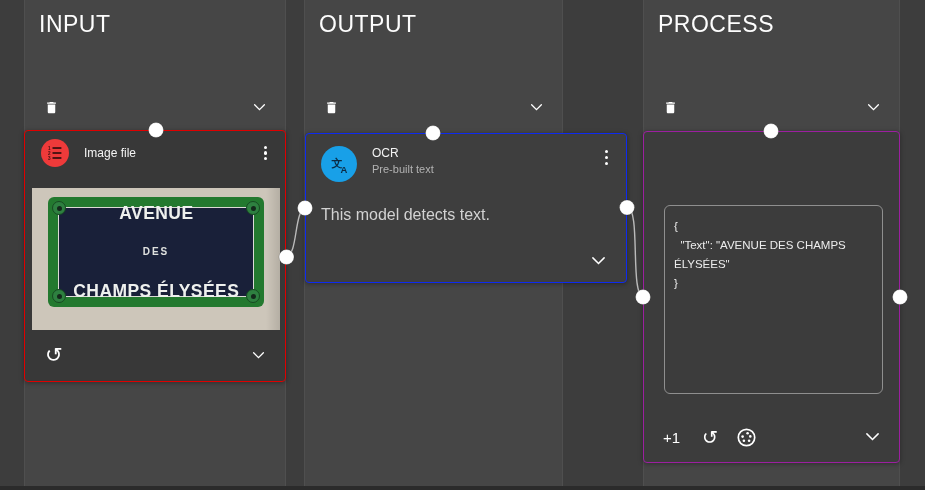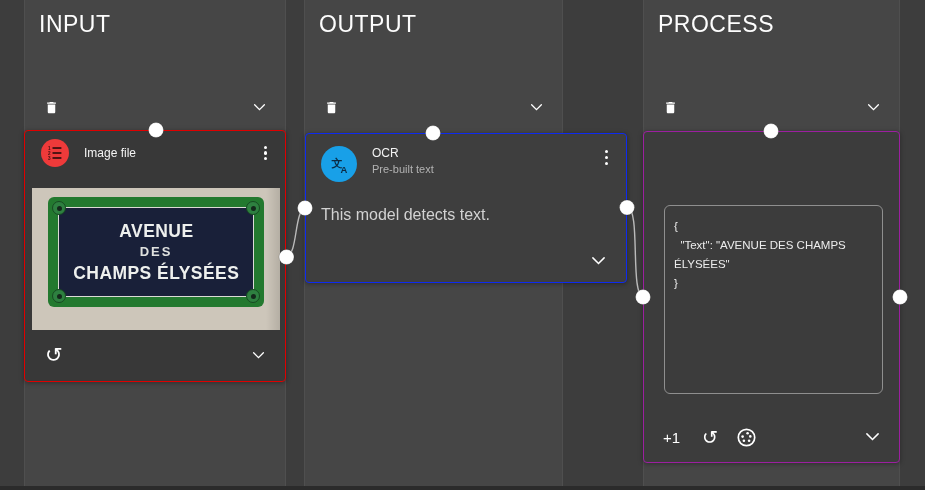--- a/index.html
+++ b/index.html
@@ -25,23 +25,23 @@
   .kebab{margin-left:auto;display:flex;flex-direction:column;align-items:center;gap:2.4px;padding:4px;cursor:pointer;}
   .kebab i{width:3.4px;height:3.4px;border-radius:50%;background:#fff;}
   
   .input-card{left:24px;top:130px;width:262px;height:252px;background:#383838;border:1.5px solid var(--input-accent,#e00000);}
   .input-card .card-header{height:56px;padding:0 14px 12px 16px;}
   .input-card .badge-circle{width:28px;height:28px;background:var(--input-icon,#ee3a3a);margin-right:15px;}
   .photo{position:absolute;top:57px;left:7px;width:248px;height:142px;background:#cdc6ba;overflow:hidden;}
   .photo .shade{position:absolute;right:0;top:0;width:14px;height:100%;background:linear-gradient(to right,rgba(0,0,0,0),rgba(0,0,0,.12));}
   .sign{position:absolute;left:16px;top:9px;width:216px;height:110px;background:#23792f;border-radius:6px;padding:10px;}
   .plate{width:100%;height:100%;background:#192039;border:1.5px solid #dbdbd6;border-radius:2px;
-         display:flex;flex-direction:column;align-items:center;justify-content:center;text-align:center;}
+         display:flex;flex-direction:column;align-items:center;justify-content:center;text-align:center;gap:20px;}
   .plate .l-big{color:#eef0ee;font-weight:700;font-size:19px;letter-spacing:.5px;transform:scaleX(.92);}
-  .plate .l-small{color:#dfe1df;font-weight:700;font-size:13px;letter-spacing:2px;margin:2px 0 3px;}
+  .plate .l-small{color:#dfe1df;font-weight:700;font-size:10px;letter-spacing:2px;margin:2px 0 3px;}
   .screw{position:absolute;width:14px;height:14px;border-radius:50%;background:#2e8040;border:1px solid #174a22;
          display:flex;align-items:center;justify-content:center;}
   .screw:after{content:"";width:5px;height:5px;border-radius:50%;background:#14291b;}
   .screw.tl{left:4px;top:4px;}.screw.tr{right:4px;top:4px;}
   .screw.bl{left:4px;bottom:4px;}.screw.br{right:4px;bottom:4px;}
   .input-bottom{position:absolute;left:0;right:0;bottom:0;height:52px;display:flex;align-items:center;justify-content:space-between;padding:0 20px;}
   .refresh-glyph{color:#fff;font-size:21px;line-height:1;cursor:pointer;font-family:"DejaVu Sans",sans-serif;}
   
   .process-card{left:305px;top:133px;width:322px;height:150px;background:#3e3e3e;border:1.5px solid var(--process-accent,#0d2af0);}
   .process-card .card-header{padding:12px 14px 0 15px;align-items:flex-start;}

